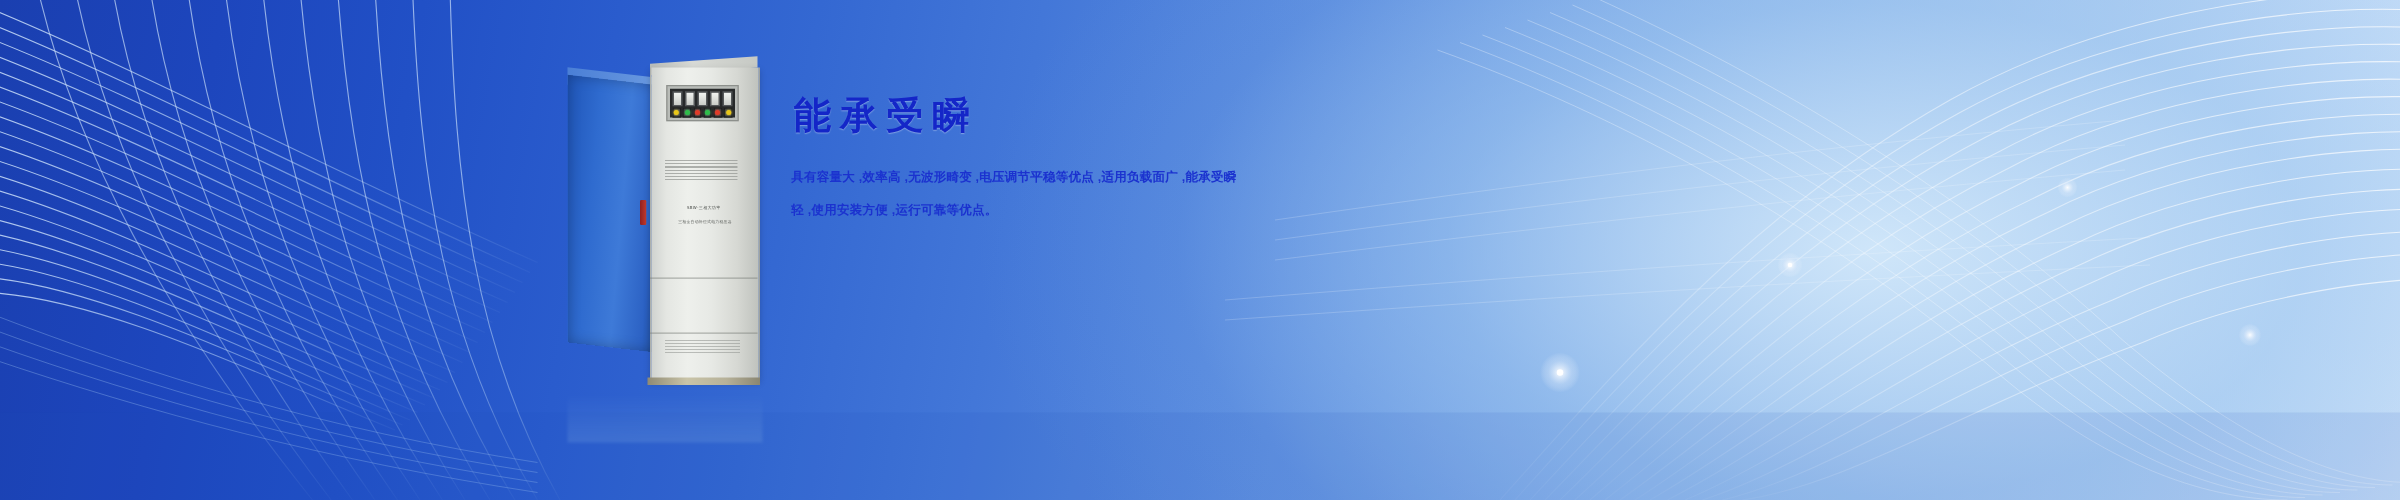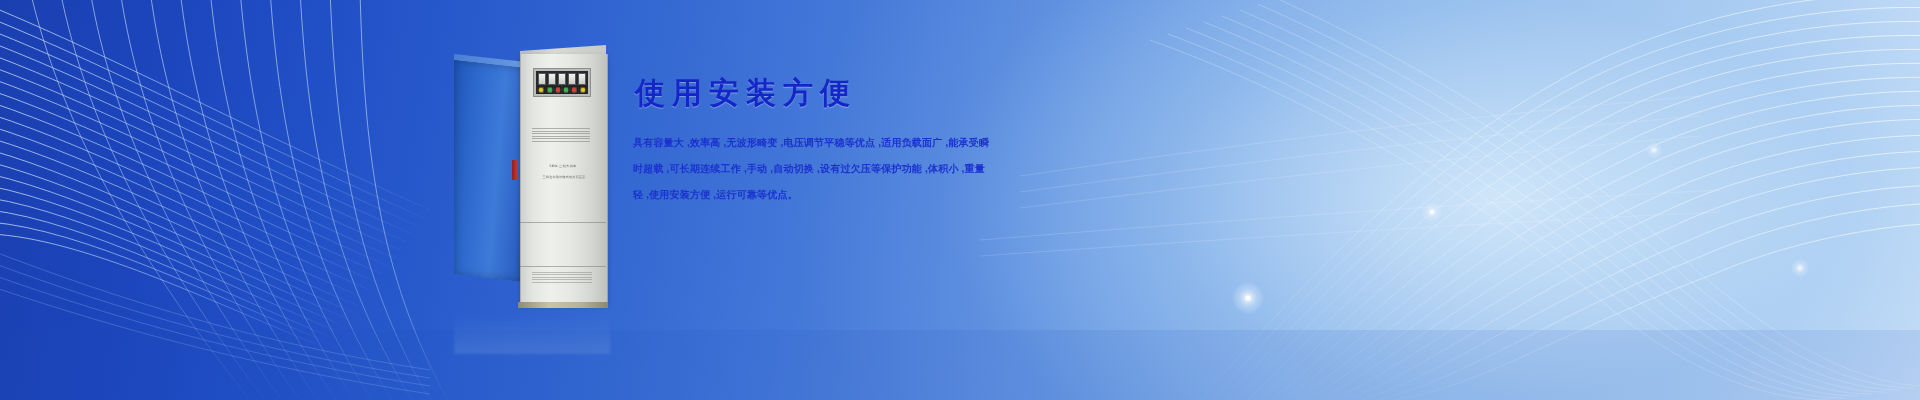--- a/index.html
+++ b/index.html
@@ -330,19 +330,18 @@
     <div class="model-line2">三相全自动补偿式电力稳压器</div>
     <div class="seam" style="top:182px"></div>
     <div class="seam" style="top:226px"></div>
     <div class="vents2"></div>
     <div class="handle"></div>
     <div class="cab-base"></div>
     <div class="reflection"></div>
   </div>
 
   <div id="textblock">
-    <div class="headline">使用安装方便</div>
+    <div class="headline">能承受瞬</div>
     <div class="body-line">具有容量大 ,效率高 ,无波形畸变 ,电压调节平稳等优点 ,适用负载面广 ,能承受瞬</div>
-    <div class="body-line">时超载 ,可长期连续工作 ,手动 ,自动切换 ,设有过欠压等保护功能 ,体积小 ,重量</div>
     <div class="body-line">轻 ,使用安装方便 ,运行可靠等优点。</div>
   </div>
 
 </div>
 
 </body></html>

